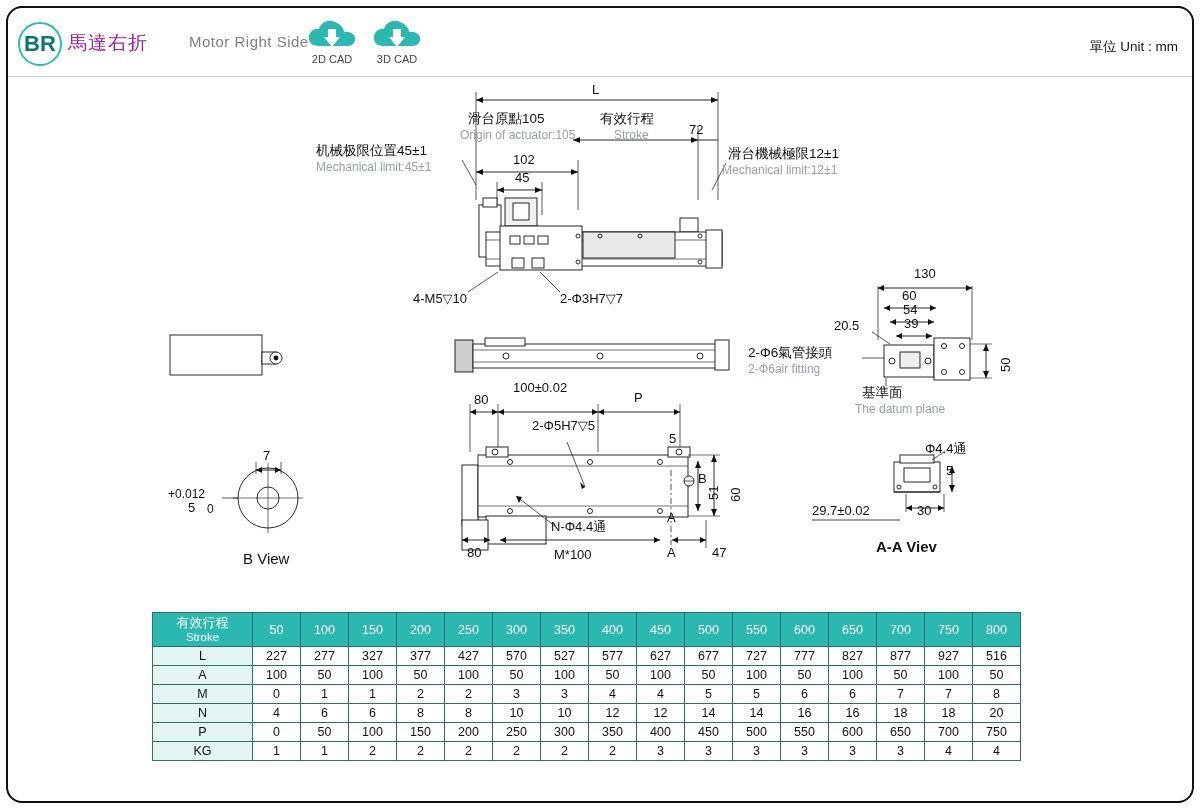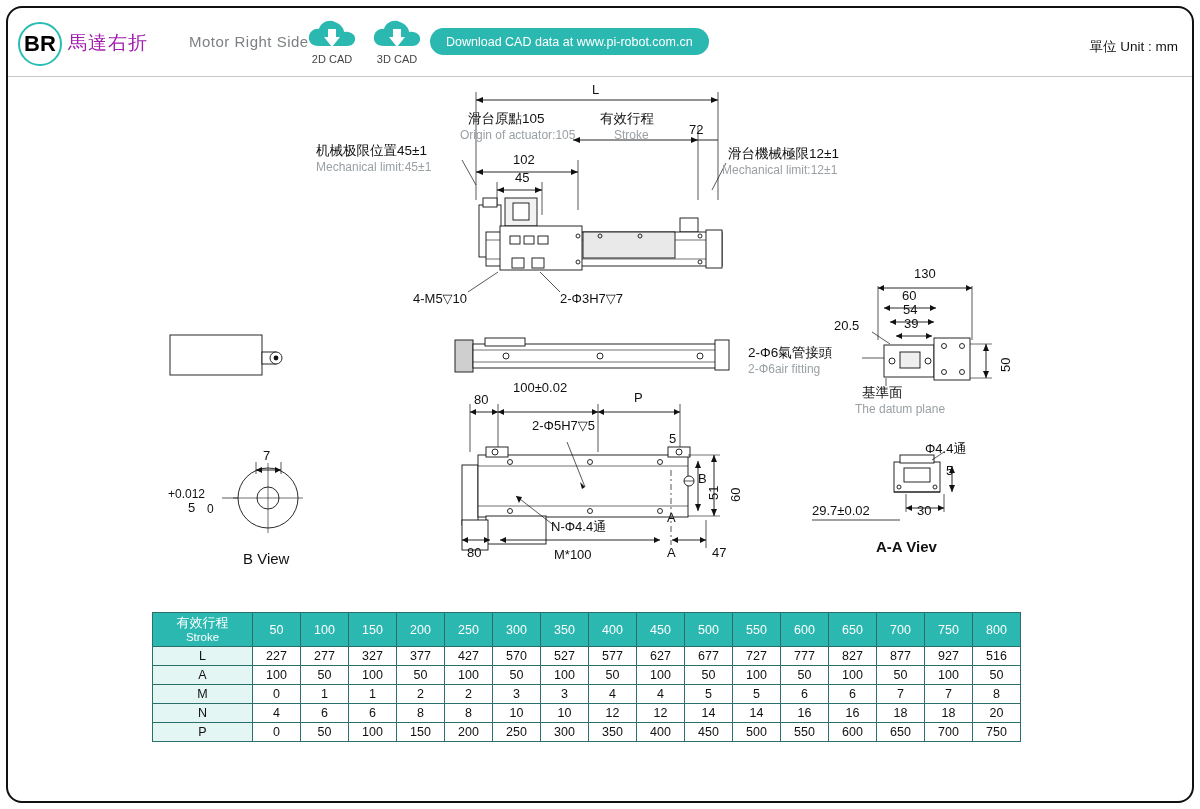--- a/index.html
+++ b/index.html
@@ -20,21 +20,21 @@
     left: 6px; top: 6px;
     width: 1188px; height: 797px;
     border: 2px solid #111;
     border-radius: 16px;
   }
   
   .hdr-logo {
     position: absolute; left: 18px; top: 22px;
     width: 44px; height: 44px; border-radius: 50%;
     border: 2px solid #29bdb4;
-    color: #000000;
+    color: #0f766e;
     font-size: 22px; font-weight: bold;
     display: flex; align-items: center; justify-content: center;
     letter-spacing: 0px;
   }
   .hdr-title-cn {
     position: absolute; left: 68px; top: 30px;
     font-size: 19px; color: #a21caf;
     letter-spacing: 1px;
   }
   .hdr-title-en {
@@ -147,21 +147,20 @@
     <div class="cloud">
       <svg width="52" height="36" viewBox="0 0 52 36">
         <path d="M13 30 C5 30 2 25 3 20 C4 15 9 12 13 13 C15 6 23 3 29 6 C35 8 38 13 38 16 C45 15 50 19 49 24 C48 29 44 30 40 30 Z" fill="#2ab8b0"></path>
         <rect x="22" y="13" width="8" height="9" fill="#ffffff"></rect>
         <path d="M18 21 L34 21 L26 31 Z" fill="#ffffff"></path>
       </svg>
     </div>
     <div class="clabel">3D CAD</div>
   </div>
 
-  <div class="dl-pill">Download CAD data at www.pi-robot.com.cn</div>
   <div class="unit">單位 Unit : mm</div>
   <div class="hdr-rule"></div>
 
   <svg class="draw">
     <g stroke="#111" fill="none" stroke-width="0.9">
 
       <line x1="476" y1="92" x2="476" y2="200" stroke="#111" stroke-width="0.7"></line>
       <line x1="718" y1="92" x2="718" y2="200" stroke="#111" stroke-width="0.7"></line>
       <line x1="476" y1="100" x2="718" y2="100"></line>
       <path d="M476 100 l7 -3 v6 z" fill="#111" stroke="none"></path>
@@ -540,16 +539,35 @@
         <td>350</td>
         <td>400</td>
         <td>450</td>
         <td>500</td>
         <td>550</td>
         <td>600</td>
         <td>650</td>
         <td>700</td>
         <td>750</td>
       </tr>
+      <tr>
+        <th>KG</th>
+        <td>1</td>
+        <td>1</td>
+        <td>2</td>
+        <td>2</td>
+        <td>2</td>
+        <td>2</td>
+        <td>2</td>
+        <td>2</td>
+        <td>3</td>
+        <td>3</td>
+        <td>3</td>
+        <td>3</td>
+        <td>3</td>
+        <td>3</td>
+        <td>4</td>
+        <td>4</td>
+      </tr>
     </tbody>
   </table>
 
 </div>
 
 </body></html>

